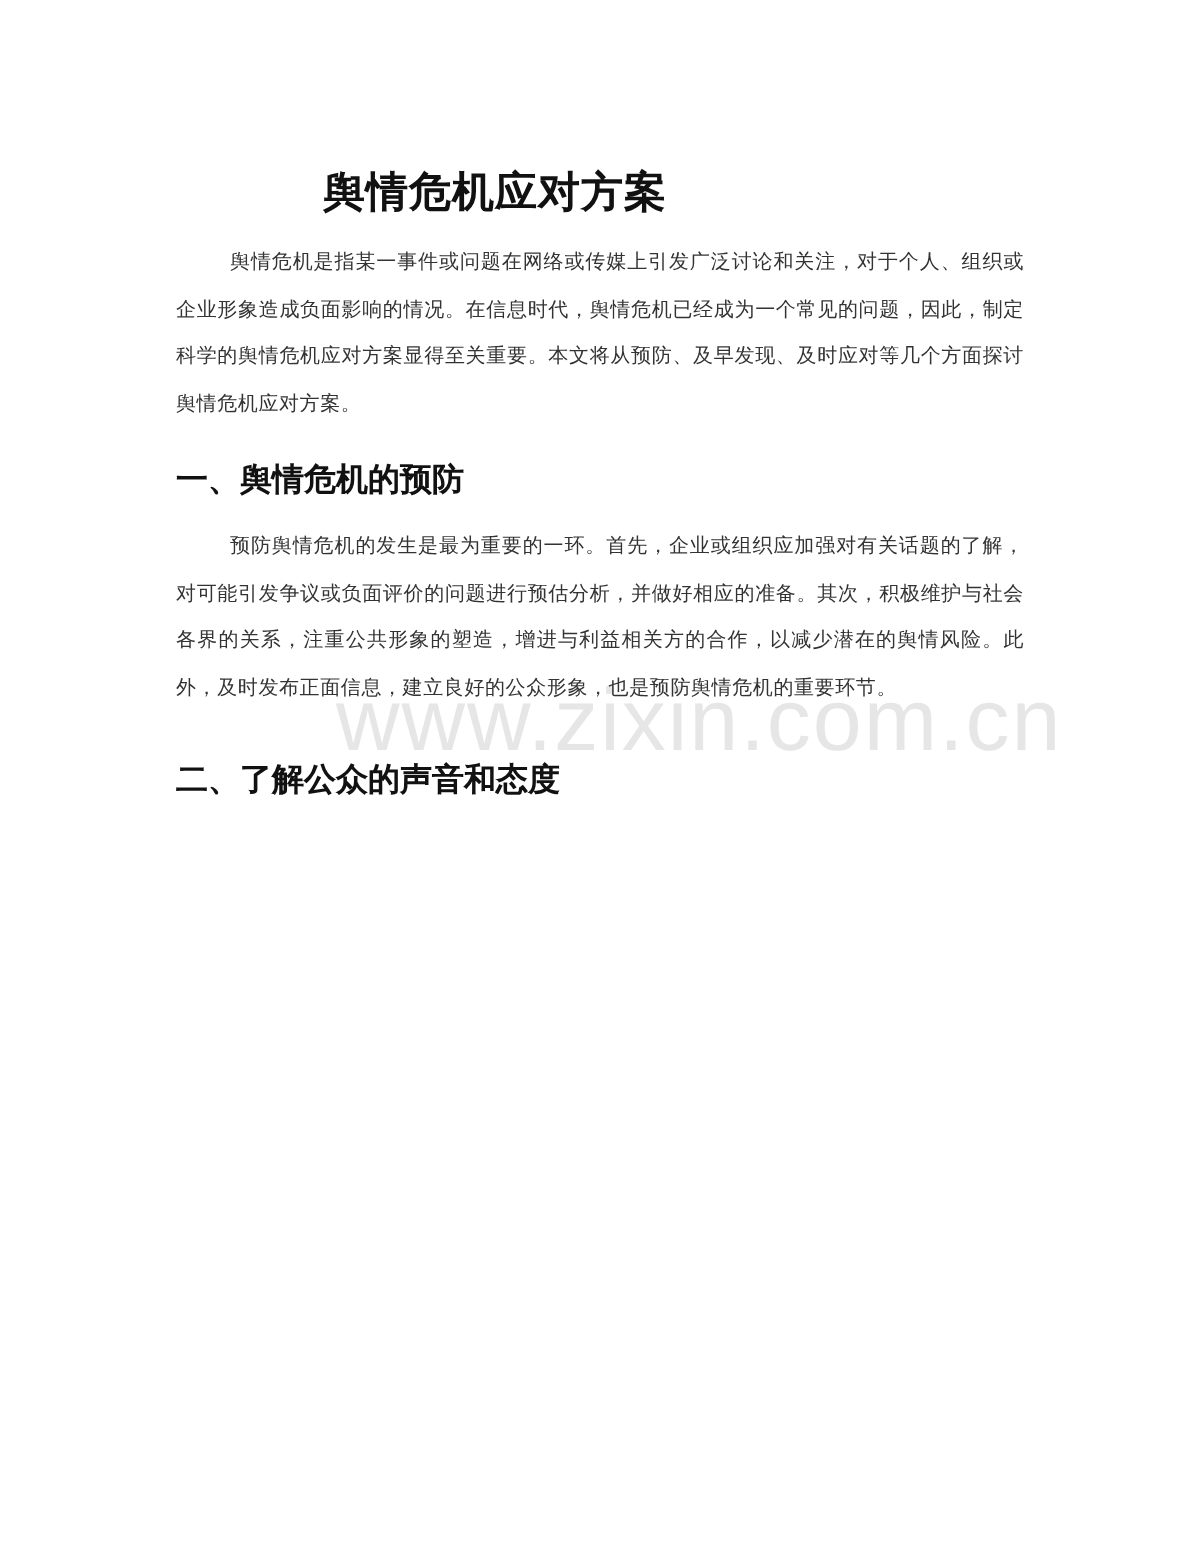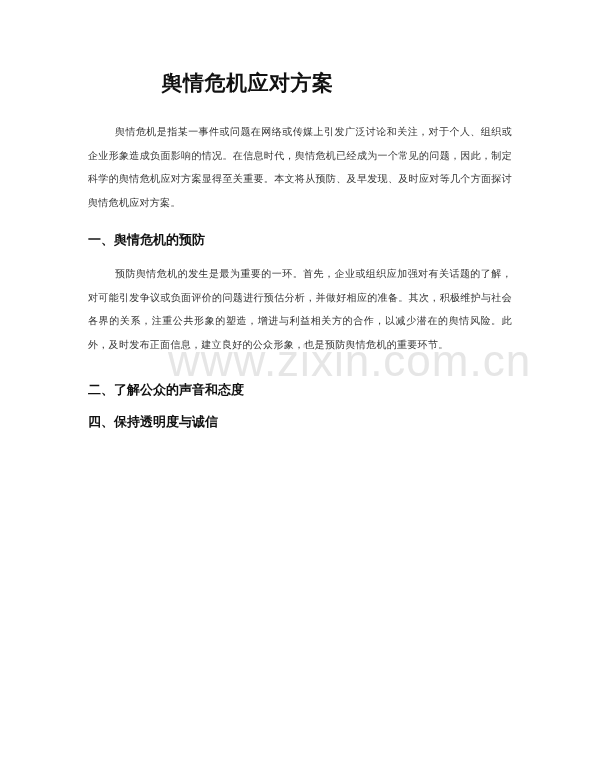--- a/index.html
+++ b/index.html
@@ -1,29 +1,29 @@
 <!DOCTYPE html>
 <html><head>
 <meta charset="utf-8">
 <style>
   html, body { margin: 0; padding: 0; background: #ffffff; }
   body { width: 600px; height: 776px; position: relative; overflow: hidden; }
   .page { position: absolute; left: 0; top: 0; width: 600px; height: 776px; background: #fff; }
   .title {
-    position: absolute; left: 0; top: 69px; width: 495px; text-align: center;
+    position: absolute; left: 0; top: 82px; width: 495px; text-align: center;
     font-family: Liberation Mono, monospace; font-weight: bold; font-size: 21px;
     color: #111; letter-spacing: 0.5px; margin: 0;
   }
   .content { position: absolute; left: 88px; top: 120px; width: 424px; }
   .para {
     font-family: "DejaVu Serif", serif; font-size: 10px; line-height: 23.5px;
     color: #333; text-indent: 27px; margin: 0; text-align: justify; letter-spacing: 0.3px;
   }
   .heading {
-    font-family: "DejaVu Sans", sans-serif; font-weight: bold; font-size: 13px;
+    font-family: "DejaVu Sans", sans-serif; font-weight: bold; font-size: 16px;
     color: #111; margin: 0; line-height: 20px;
   }
   .watermark {
     position: absolute; left: 168px; top: 336px; width: 300px;
     font-family: "Liberation Sans", sans-serif; font-size: 44px; color: #e6e6e6;
     letter-spacing: 1px; pointer-events: none; z-index: 0; white-space: nowrap;
   }
   .content, .title { z-index: 1; }
 </style>
 </head>
@@ -36,15 +36,14 @@
 
   <div class="content">
     <p class="para" style="margin-bottom:16px;">舆情危机是指某一事件或问题在网络或传媒上引发广泛讨论和关注，对于个人、组织或企业形象造成负面影响的情况。在信息时代，舆情危机已经成为一个常见的问题，因此，制定科学的舆情危机应对方案显得至关重要。本文将从预防、及早发现、及时应对等几个方面探讨舆情危机应对方案。</p>
 
     <h2 class="heading" style="margin-bottom:12px;">一、舆情危机的预防</h2>
     <p class="para" style="margin-bottom:24px;">预防舆情危机的发生是最为重要的一环。首先，企业或组织应加强对有关话题的了解，对可能引发争议或负面评价的问题进行预估分析，并做好相应的准备。其次，积极维护与社会各界的关系，注重公共形象的塑造，增进与利益相关方的合作，以减少潜在的舆情风险。此外，及时发布正面信息，建立良好的公众形象，也是预防舆情危机的重要环节。</p>
 
     <h2 class="heading" style="margin-bottom:12px;">二、了解公众的声音和态度</h2>
 
 
-    <h2 class="heading">四、保持透明度与诚信</h2>
   </div>
 </div>
 
 </body></html>

